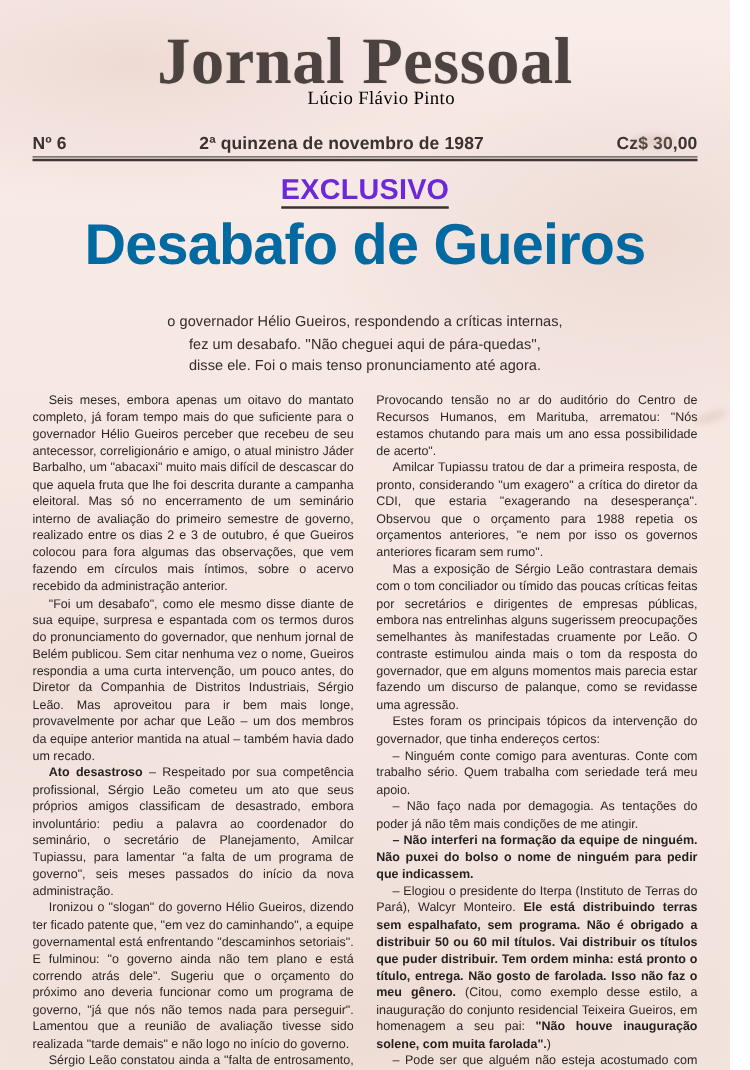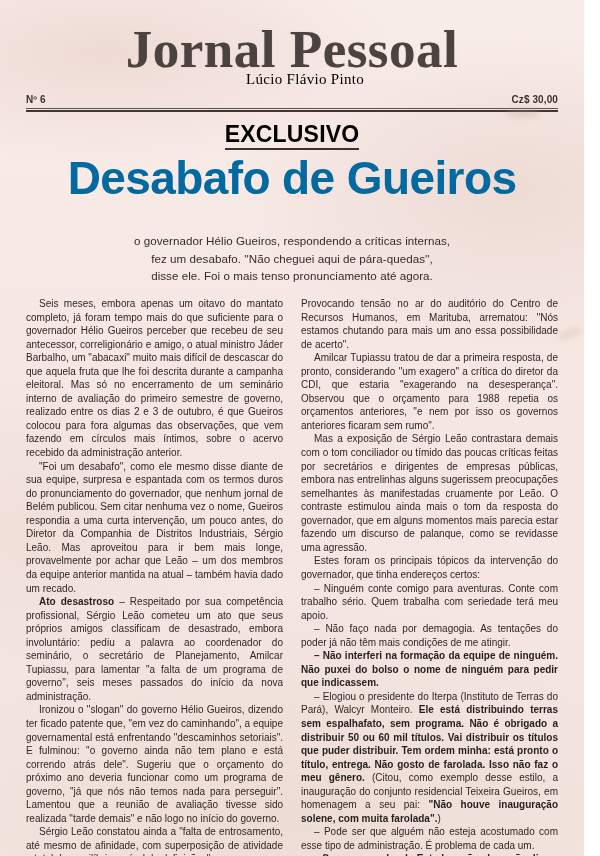--- a/index.html
+++ b/index.html
@@ -66,24 +66,24 @@
     letter-spacing: 0.3px;
     color: #000000;
     margin-top: -4px;
     padding-left: 26px;
   }
 
   .issueline {
     display: flex;
     align-items: flex-end;
     justify-content: space-between;
-    font-size: 10px;
+    font-size: 14px;
     font-weight: 700;
     color: #3b3230;
-    margin-top: 6px;
+    margin-top: 18px;
     letter-spacing: .1px;
   }
   .issueline .no   { flex: 0 0 auto; }
   .issueline .date { flex: 1 1 auto; text-align: center; }
   .issueline .price{ flex: 0 0 auto; }
 
   .rule-double {
     margin-top: 3px;
     border-top: 1px solid #5b504d;
     padding-top: 1.5px;
@@ -95,21 +95,21 @@
 
   
   .kicker {
     text-align: center;
     margin-top: 9px;
   }
   .kicker span {
     font-size: 23px;
     font-weight: 700;
     letter-spacing: 0.2px;
-    color: #000000;
+    color: #6d28d9;
     border-bottom: 2.2px solid #3a3230;
     padding-bottom: 1px;
   }
 
   
   .headline {
     text-align: center;
     font-size: 46px;
     font-weight: 700;
     letter-spacing: -0.6px;
@@ -174,20 +174,21 @@
 
   <div id="content">
 
     <div class="masthead">
       <div class="logo">Jornal Pessoal</div>
       <div class="byline">Lúcio Flávio Pinto</div>
     </div>
 
     <div class="issueline">
       <div class="no">Nº 6</div>
+      <div class="date">2ª quinzena de novembro de 1987</div>
       <div class="price">Cz$ 30,00</div>
     </div>
 
     <div class="rule-double">
       <div class="thick"></div>
     </div>
 
     <div class="kicker">
       <span>EXCLUSIVO</span>
     </div>

